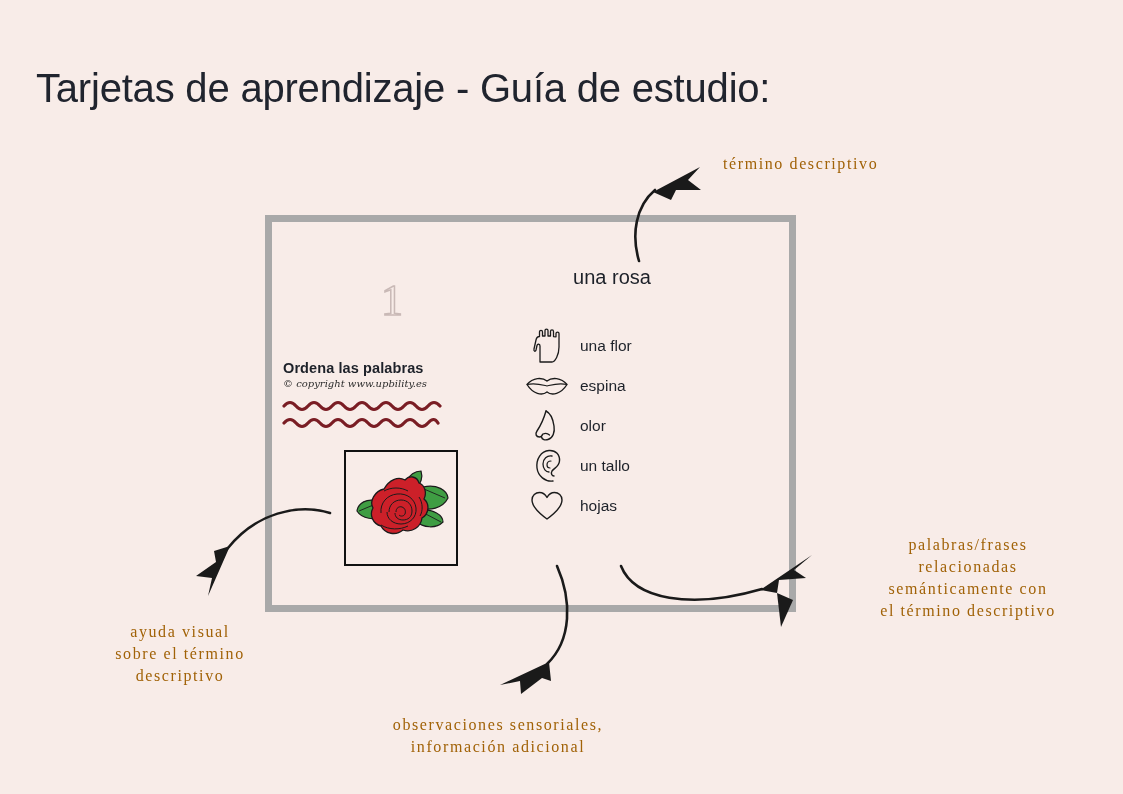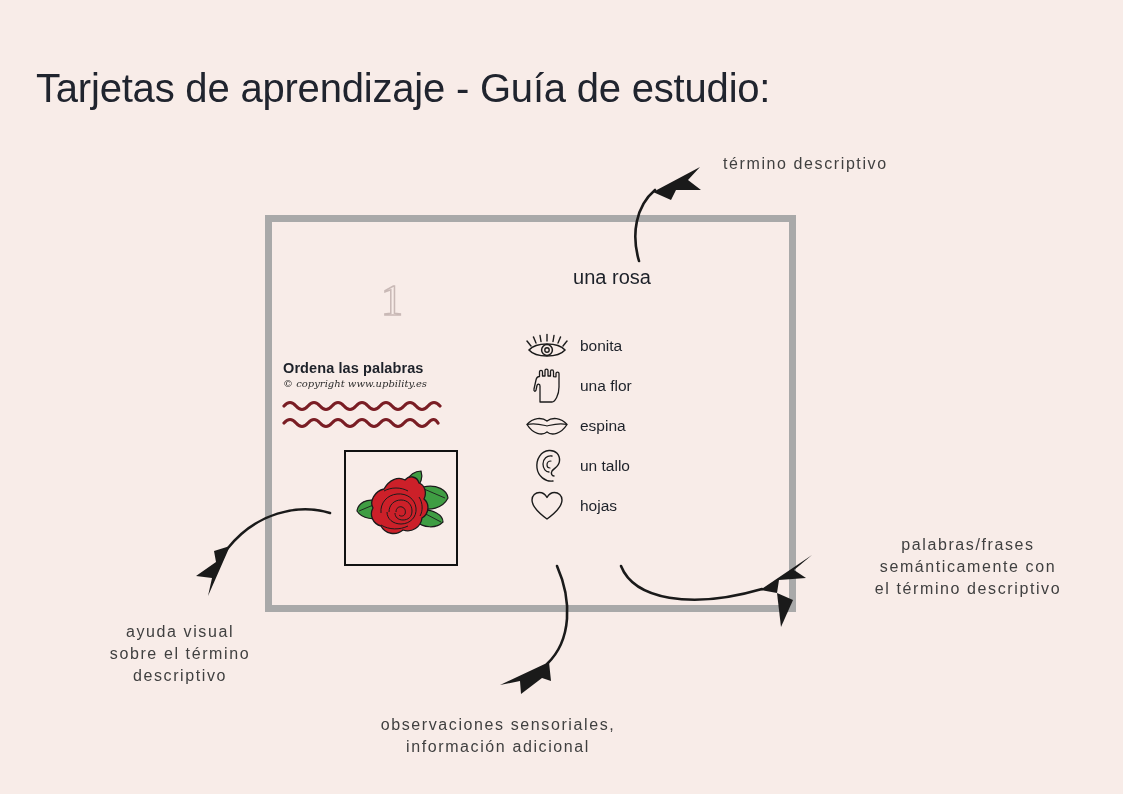--- a/index.html
+++ b/index.html
@@ -153,24 +153,24 @@
     font-family: "Liberation Sans", sans-serif;
     font-size: 15.5px;
     color: #1d2129;
     white-space: nowrap;
     padding-left: 6px;
   }
 
   
   .annotation {
     position: absolute;
-    font-family: Liberation Sans, sans-serif;
+    font-family: Liberation Serif, serif;
     font-size: 16px;
     line-height: 22px;
-    color: #404040;
+    color: #a16207;
     letter-spacing: 1.6px;
     white-space: nowrap;
   }
   #annotation-term {
     left: 723px;
     top: 153px;
     text-align: left;
   }
   #annotation-semantic {
     left: 826px;
@@ -252,39 +252,20 @@
         <path d="M68,30 C72,36 72,44 69,49"></path>
         <path d="M30,58 C38,63 49,63 57,59"></path>
       </g>
     </svg>
   </div>
 
   <div id="headword">una rosa</div>
 
   <div id="sense-list">
 
-    <div class="sense-row">
-      <span class="sense-icon">
-        <svg width="44" height="26" viewBox="0 0 44 26">
-          <path d="M4,17 C11,9 33,9 40,17 C33,25 11,25 4,17 Z" fill="none" stroke="#1b1b1b" stroke-width="1.5"></path>
-          <circle cx="22" cy="17" r="5.4" fill="none" stroke="#1b1b1b" stroke-width="1.5"></circle>
-          <circle cx="22" cy="17" r="2.2" fill="none" stroke="#1b1b1b" stroke-width="1.4"></circle>
-          <g stroke="#1b1b1b" stroke-width="1.4" stroke-linecap="round">
-            <path d="M6,13 L2,8"></path>
-              <path d="M11,10 L8.5,4"></path>
-              <path d="M16,8.5 L15,2.5"></path>
-            <path d="M22,8 L22,1.5"></path>
-              <path d="M28,8.5 L29,2.5"></path>
-              <path d="M33,10 L35.5,4"></path>
-            <path d="M38,13 L42,8"></path>
-          </g>
-        </svg>
-      </span>
-      <span class="sense-label">bonita</span>
-    </div>
 
     <div class="sense-row">
       <span class="sense-icon">
         <svg width="30" height="36" viewBox="0 0 30 36">
           <path d="M8,34 L8,18 C8,16 5.5,15.5 5,17.5 L4,22 C3.5,24 1.5,23.5 2,21
                    L4,12 C4.5,9.5 6,8.5 7.5,8.5 L7.5,4 C7.5,1.8 10.5,1.8 10.5,4 L10.5,8
                    L13,8 L13,2.6 C13,0.5 16,0.5 16,2.6 L16,8 L18.5,8 L18.5,3.4
                    C18.5,1.3 21.5,1.3 21.5,3.4 L21.5,8.6 L24,8.8 L24,5.6
                    C24,3.6 27,3.6 27,5.6 L27,19 C27,27 23,34 20,34 Z" fill="none" stroke="#1b1b1b" stroke-width="1.3" stroke-linejoin="round"></path>
         </svg>
@@ -296,20 +277,32 @@
       <span class="sense-icon">
         <svg width="44" height="22" viewBox="0 0 44 22">
           <path d="M2,9.5 C8,2.5 17,2 22,6 C27,2 36,2.5 42,9.5
                    C36,19 27,21 22,17 C17,21 8,19 2,9.5 Z" fill="none" stroke="#1b1b1b" stroke-width="1.4"></path>
           <path d="M2,9.5 C10,7.5 16,9.5 22,11 C28,9.5 34,7.5 42,9.5" fill="none" stroke="#1b1b1b" stroke-width="1.2"></path>
         </svg>
       </span>
       <span class="sense-label">espina</span>
     </div>
 
+    <div class="sense-row">
+      <span class="sense-icon">
+        <svg width="30" height="34" viewBox="0 0 30 34">
+          <path d="M14,2 C12,9 9,16 5,22 C3,25 4,28 7.5,28
+                   C9,28 10,27 10.5,25.5" fill="none" stroke="#1b1b1b" stroke-width="1.4" stroke-linecap="round"></path>
+          <path d="M14,2 C18,4 21,10 22,17 C23,23 21,29 16,30.5
+                   C13,31.5 10,30.5 9.5,28" fill="none" stroke="#1b1b1b" stroke-width="1.4" stroke-linecap="round"></path>
+          <path d="M11,25 C13,24 16,24.5 17.5,26" fill="none" stroke="#1b1b1b" stroke-width="1.2" stroke-linecap="round"></path>
+        </svg>
+      </span>
+      <span class="sense-label">olor</span>
+    </div>
 
     <div class="sense-row">
       <span class="sense-icon">
         <svg width="30" height="36" viewBox="0 0 30 36">
           <path d="M21,33 C13,34 6,28 5,20 C4,11 9,3 17,2.5
                    C24,2 28,7 27.5,13 C27,19 22,20 20,23
                    C18.5,25.5 20,28 22,28" fill="none" stroke="#1b1b1b" stroke-width="1.4" stroke-linecap="round"></path>
           <path d="M20,8 C15,7 11,11 11,16 C11,21 14,24 17,24" fill="none" stroke="#1b1b1b" stroke-width="1.3" stroke-linecap="round"></path>
           <path d="M19,13 C16,13 15,15 15,17 C15,19 16,20 18,20" fill="none" stroke="#1b1b1b" stroke-width="1.2" stroke-linecap="round"></path>
         </svg>
@@ -329,20 +322,21 @@
     </div>
 
   </div>
 
   <div class="annotation" id="annotation-term">
     <div>término descriptivo</div>
   </div>
 
   <div class="annotation" id="annotation-semantic">
     <div>palabras/frases</div>
+    <div>relacionadas</div>
     <div>semánticamente con</div>
     <div>el término descriptivo</div>
   </div>
 
   <div class="annotation" id="annotation-visual">
     <div>ayuda visual</div>
     <div>sobre el término</div>
     <div>descriptivo</div>
   </div>
 

